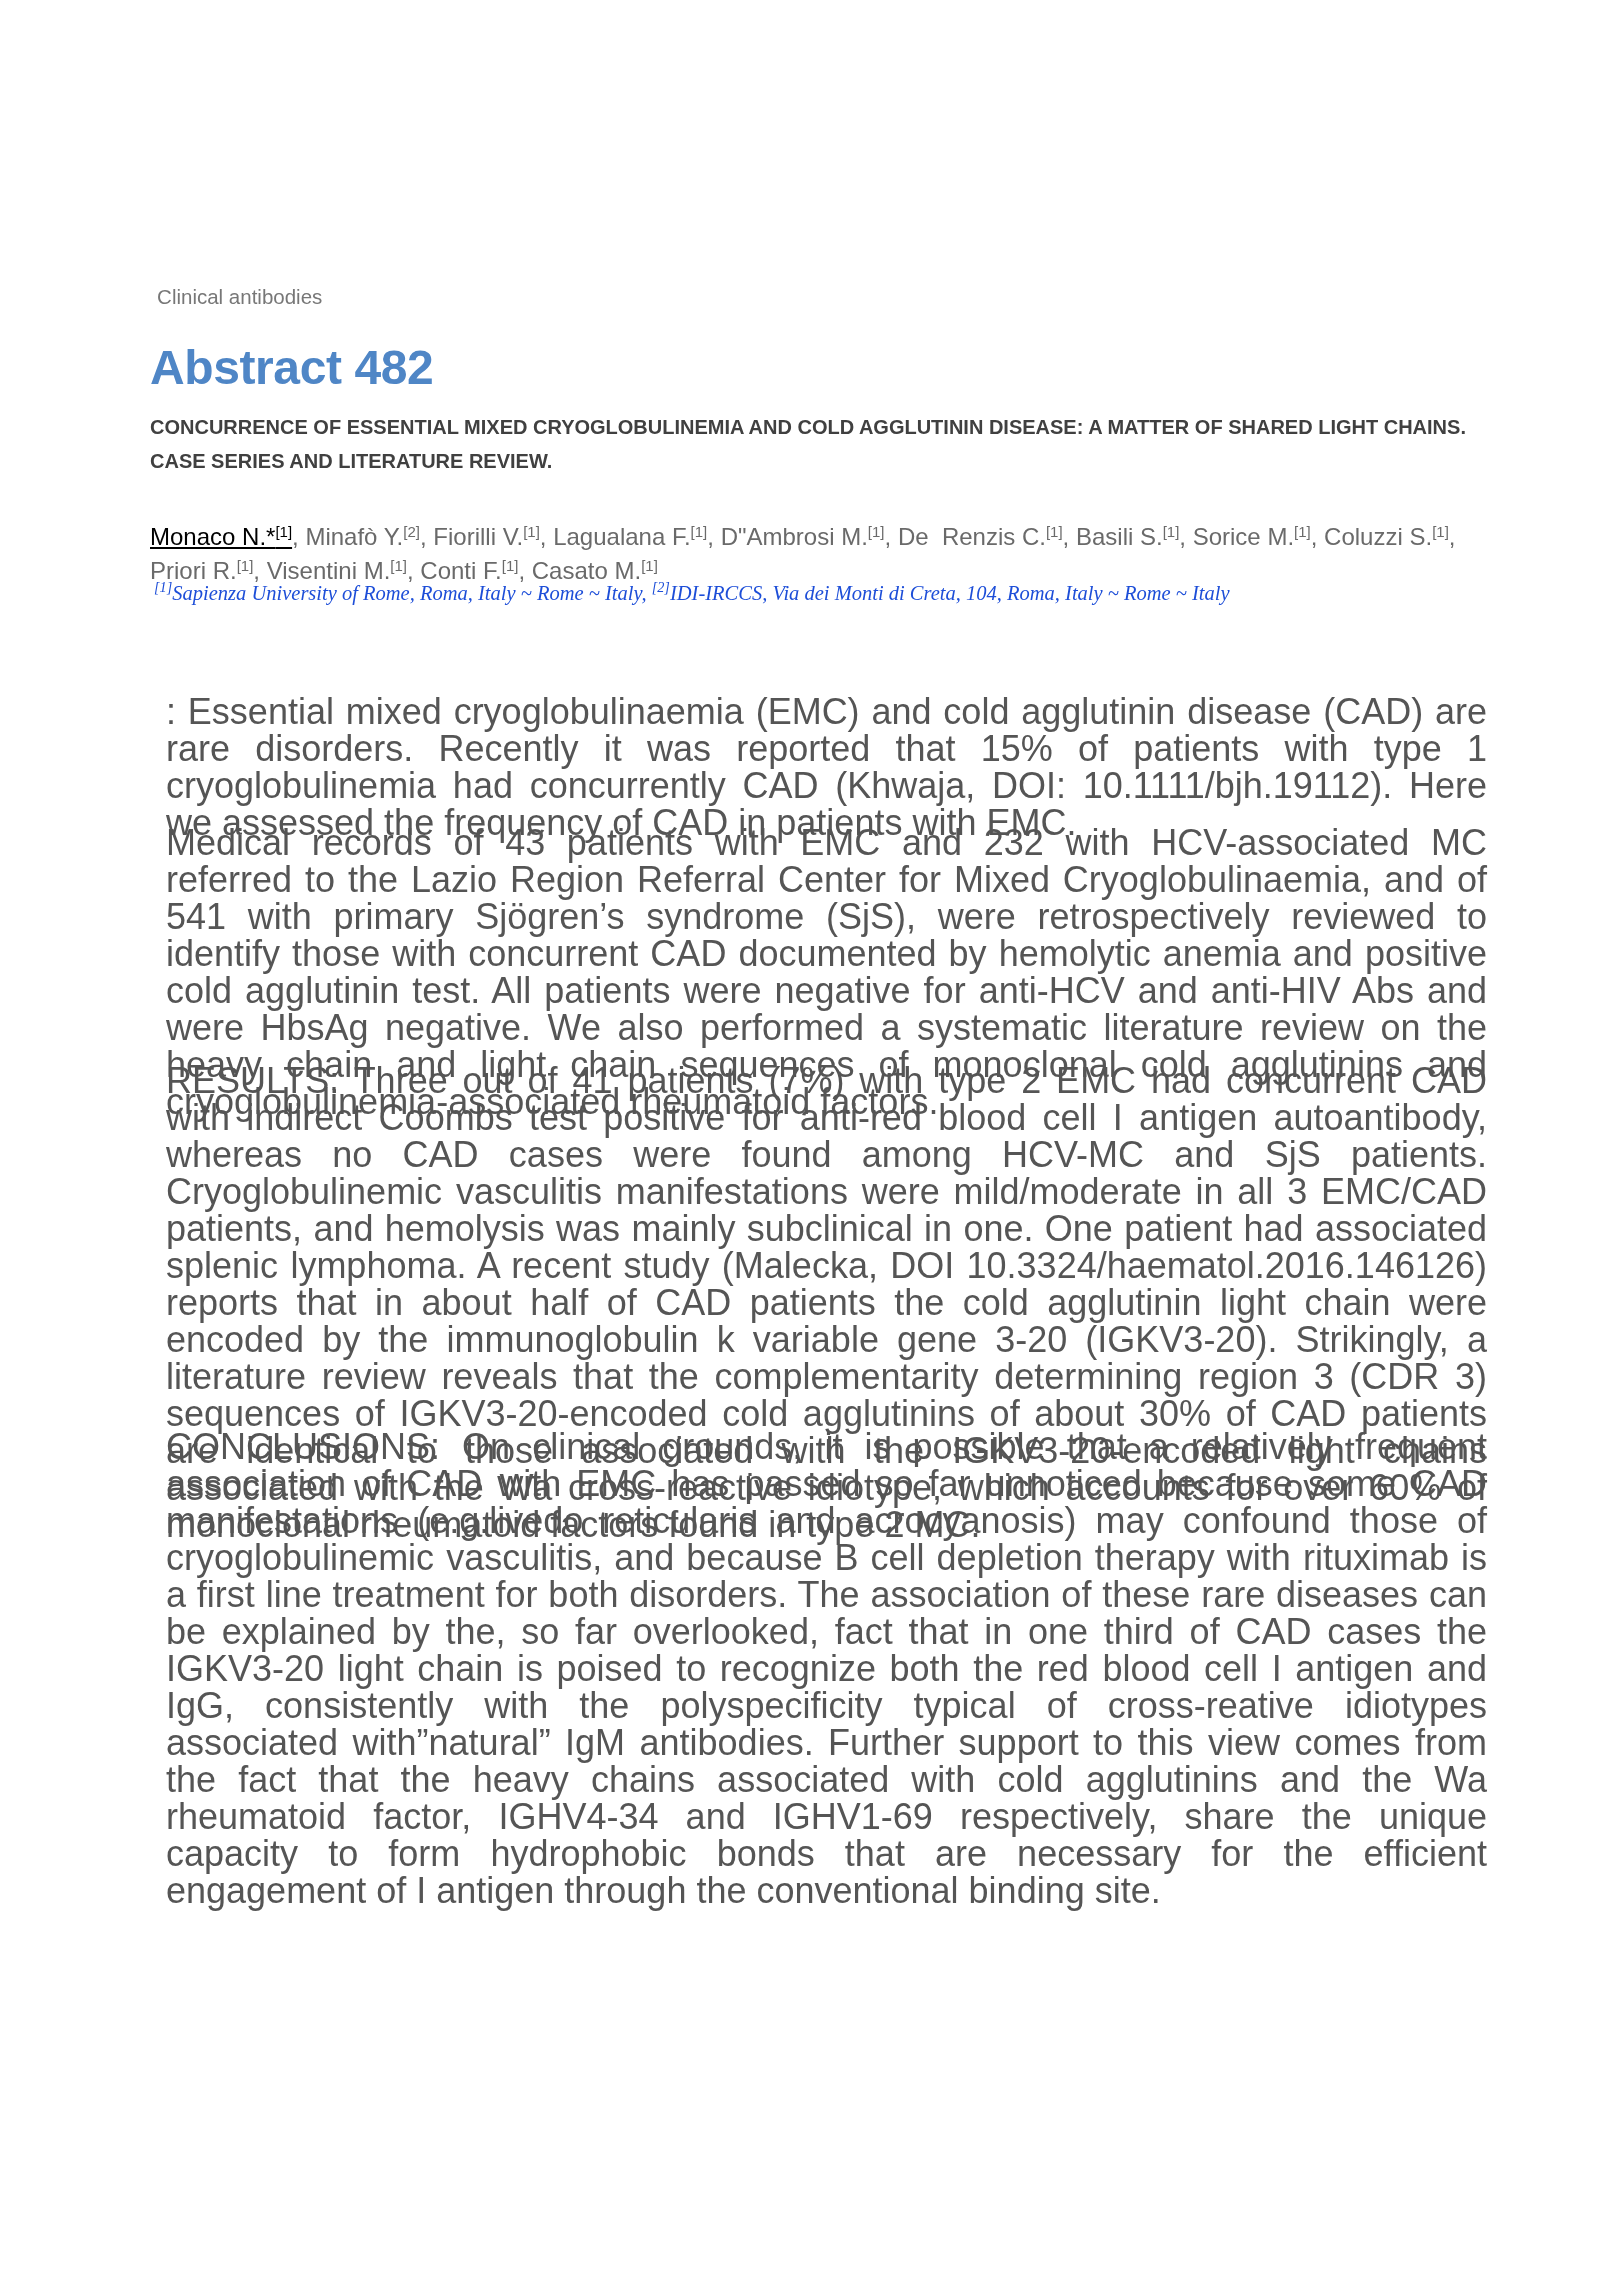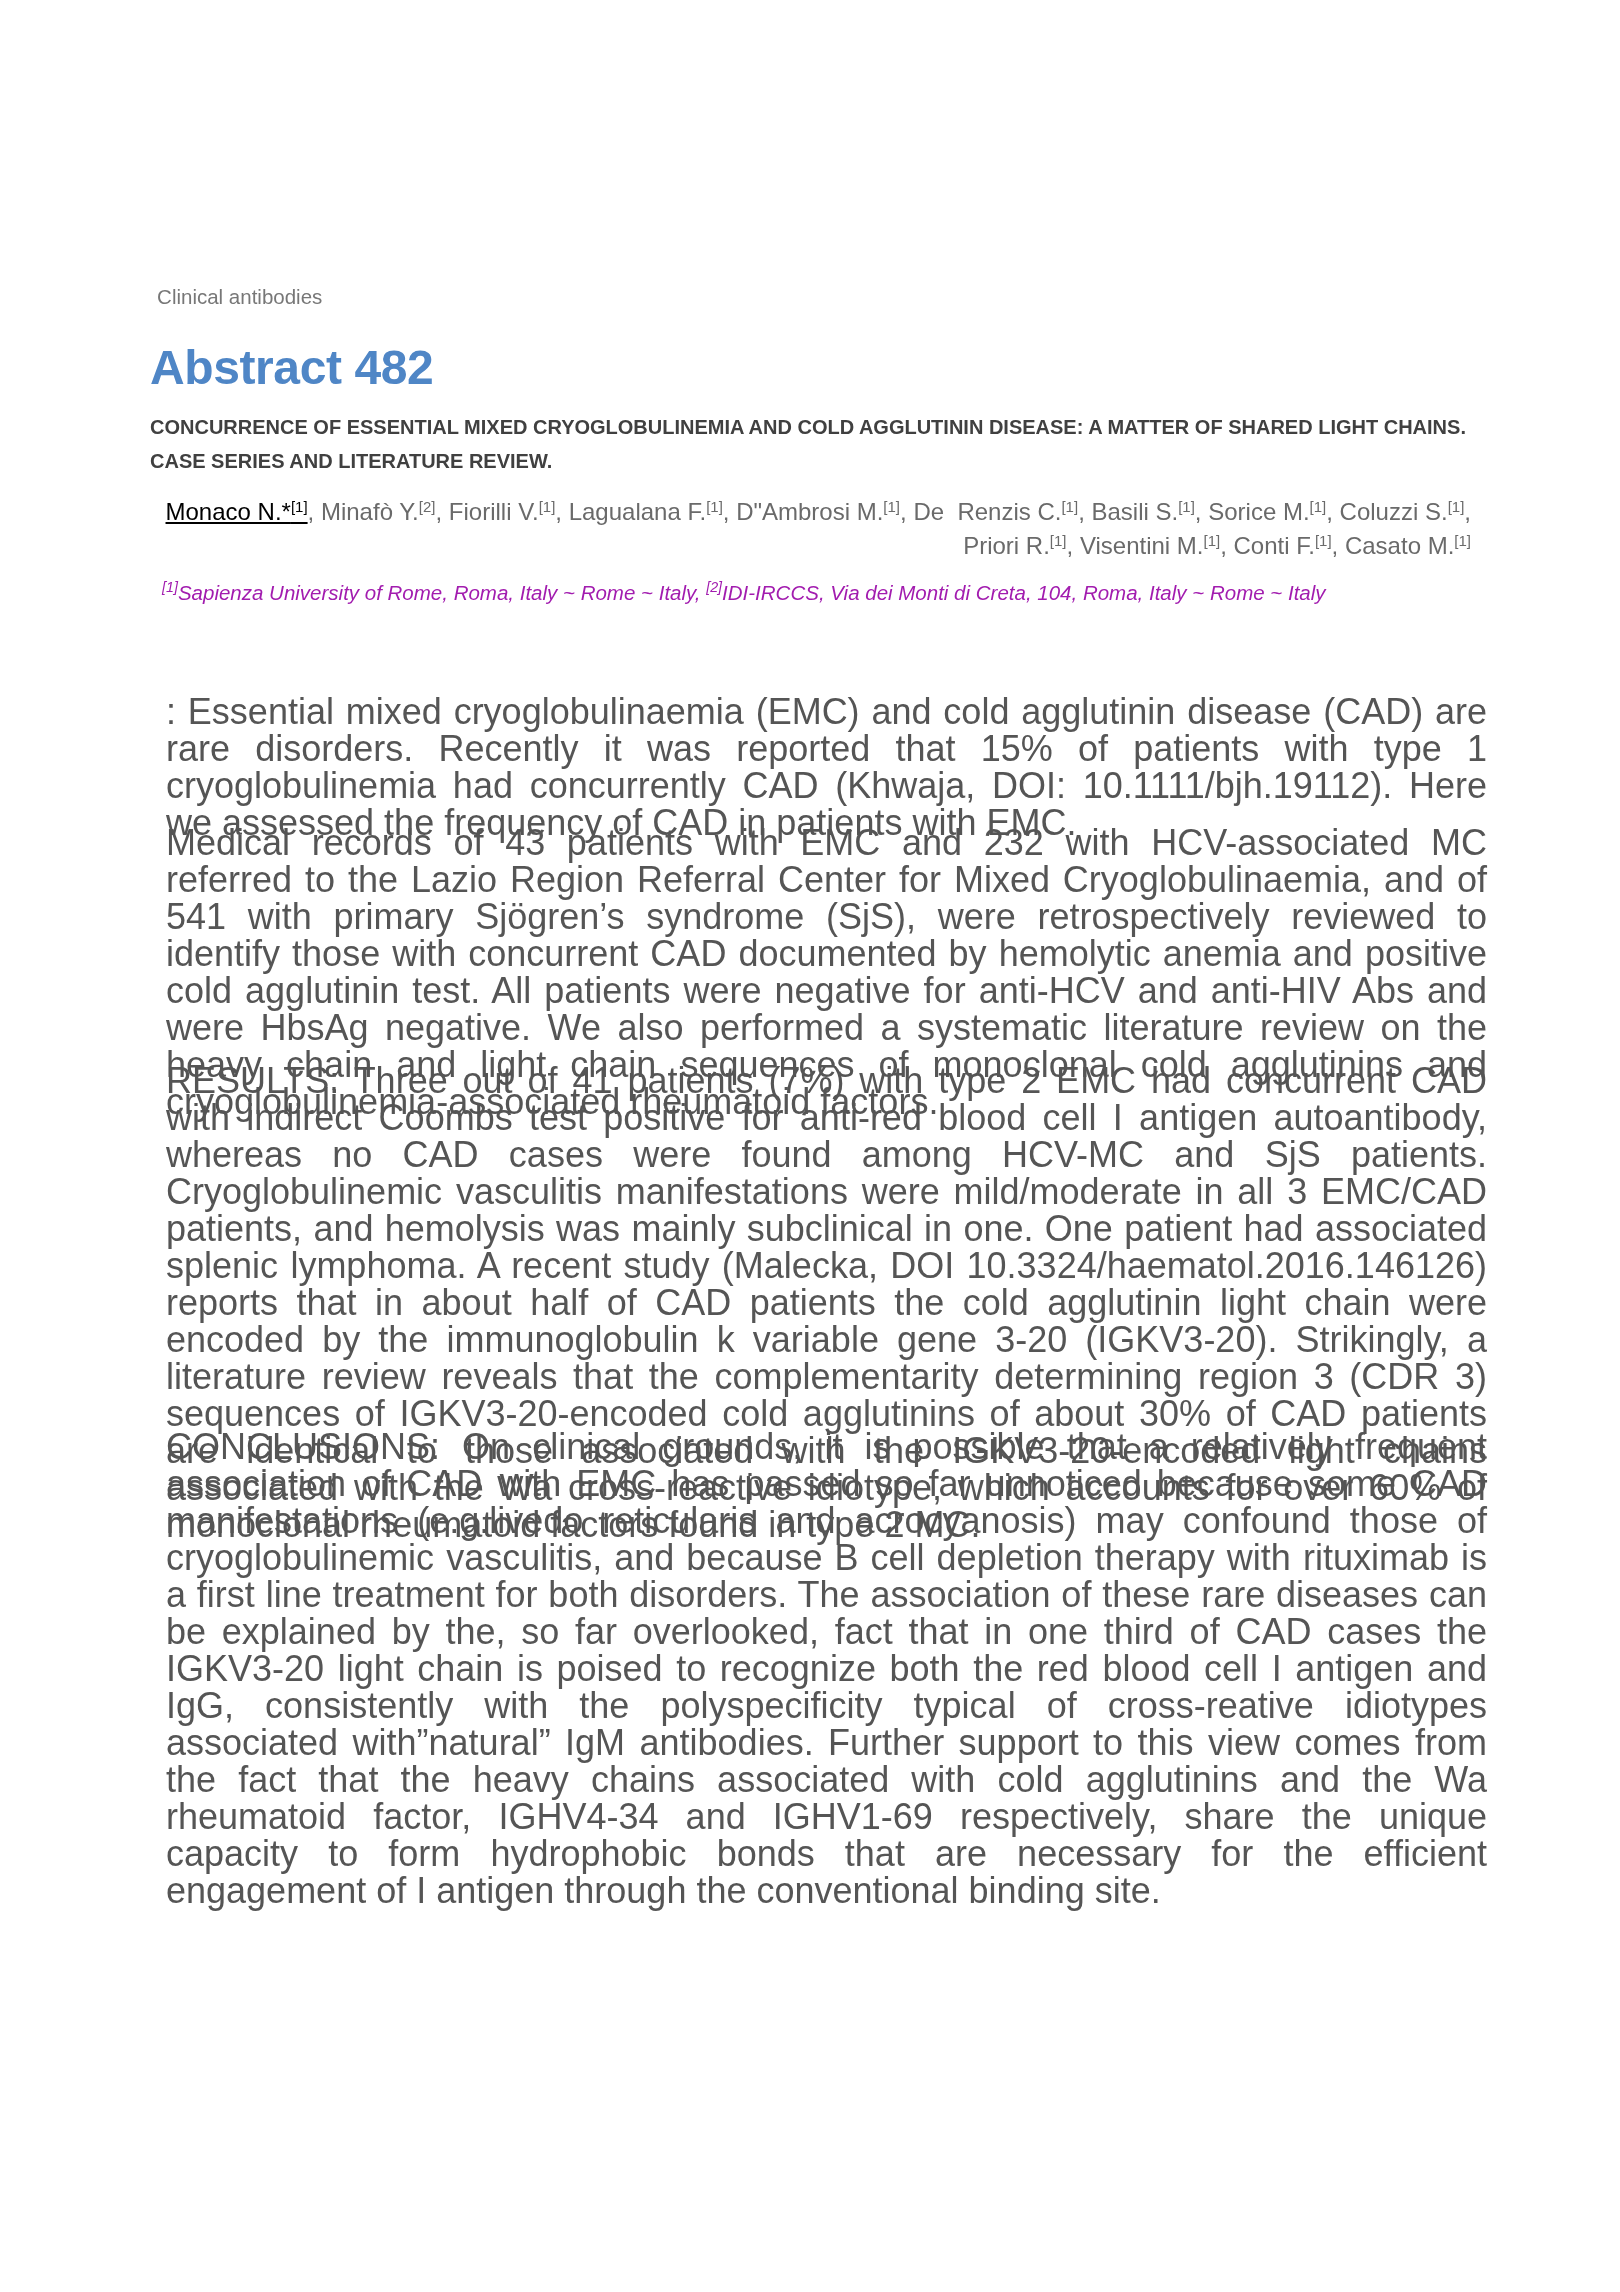--- a/index.html
+++ b/index.html
@@ -4,27 +4,27 @@
 <style>
   html, body { margin: 0; padding: 0; background: #ffffff; }
   body { width: 1621px; height: 2293px; position: relative; overflow: hidden;
          font-family: "Liberation Sans", sans-serif; color: #555555; }
   .page { position: absolute; left: 150px; top: 0; width: 1321px; }
   .category { position: absolute; top: 285px; left: 7.1px; font-size: 20.5px; color: #777777; }
   .abs-title { position: absolute; top: 340px; left: 0; font-size: 48px; font-weight: bold;
                color: #4f86c6; letter-spacing: -0.4px; }
   .paper-title { position: absolute; top: 410px; left: 0; width: 1321px; font-size: 20px;
                  font-weight: bold; color: #404040; line-height: 34px; text-transform: uppercase; }
-  .authors { position: absolute; top: 495px; left: 0; width: 1321px; font-size: 24px;
-             line-height: 34px; color: #6a6a6a; text-align: right; }
+  .authors { position: absolute; top: 520px; left: 0; width: 1321px; font-size: 24px;
+             line-height: 34px; color: #6a6a6a; }
   .authors .presenter { color: #000000; text-decoration: underline; }
   .authors sup { font-size: 15px; vertical-align: 8px; line-height: 0; }
-  .affil { position: absolute; top: 575px; left: 12px; width: 1321px; font-size: 23px;
-           font-style: italic; color: #a21caf; line-height: 36px;
-           font-family: Liberation Sans, sans-serif; font-size: 20.5px; }
+  .affil { position: absolute; top: 575px; left: 4px; width: 1321px; font-size: 23px;
+           font-style: italic; color: #1d4ed8; line-height: 36px;
+           font-family: Liberation Serif, serif; font-size: 20.5px; }
   .affil sup { font-size: 14.3px; vertical-align: 8px; line-height: 0; }
   .body-text { position: absolute; left: 0; width: 1321px; font-size: 36px; line-height: 37px;
                color: #555555; text-align: justify; margin: 16px; }
   .p1 { top: 677px; }
   .p2 { top: 808px; }
   .p3 { top: 1046px; }
   .p4 { top: 1412px; }
 </style>
 </head>
 <body>

